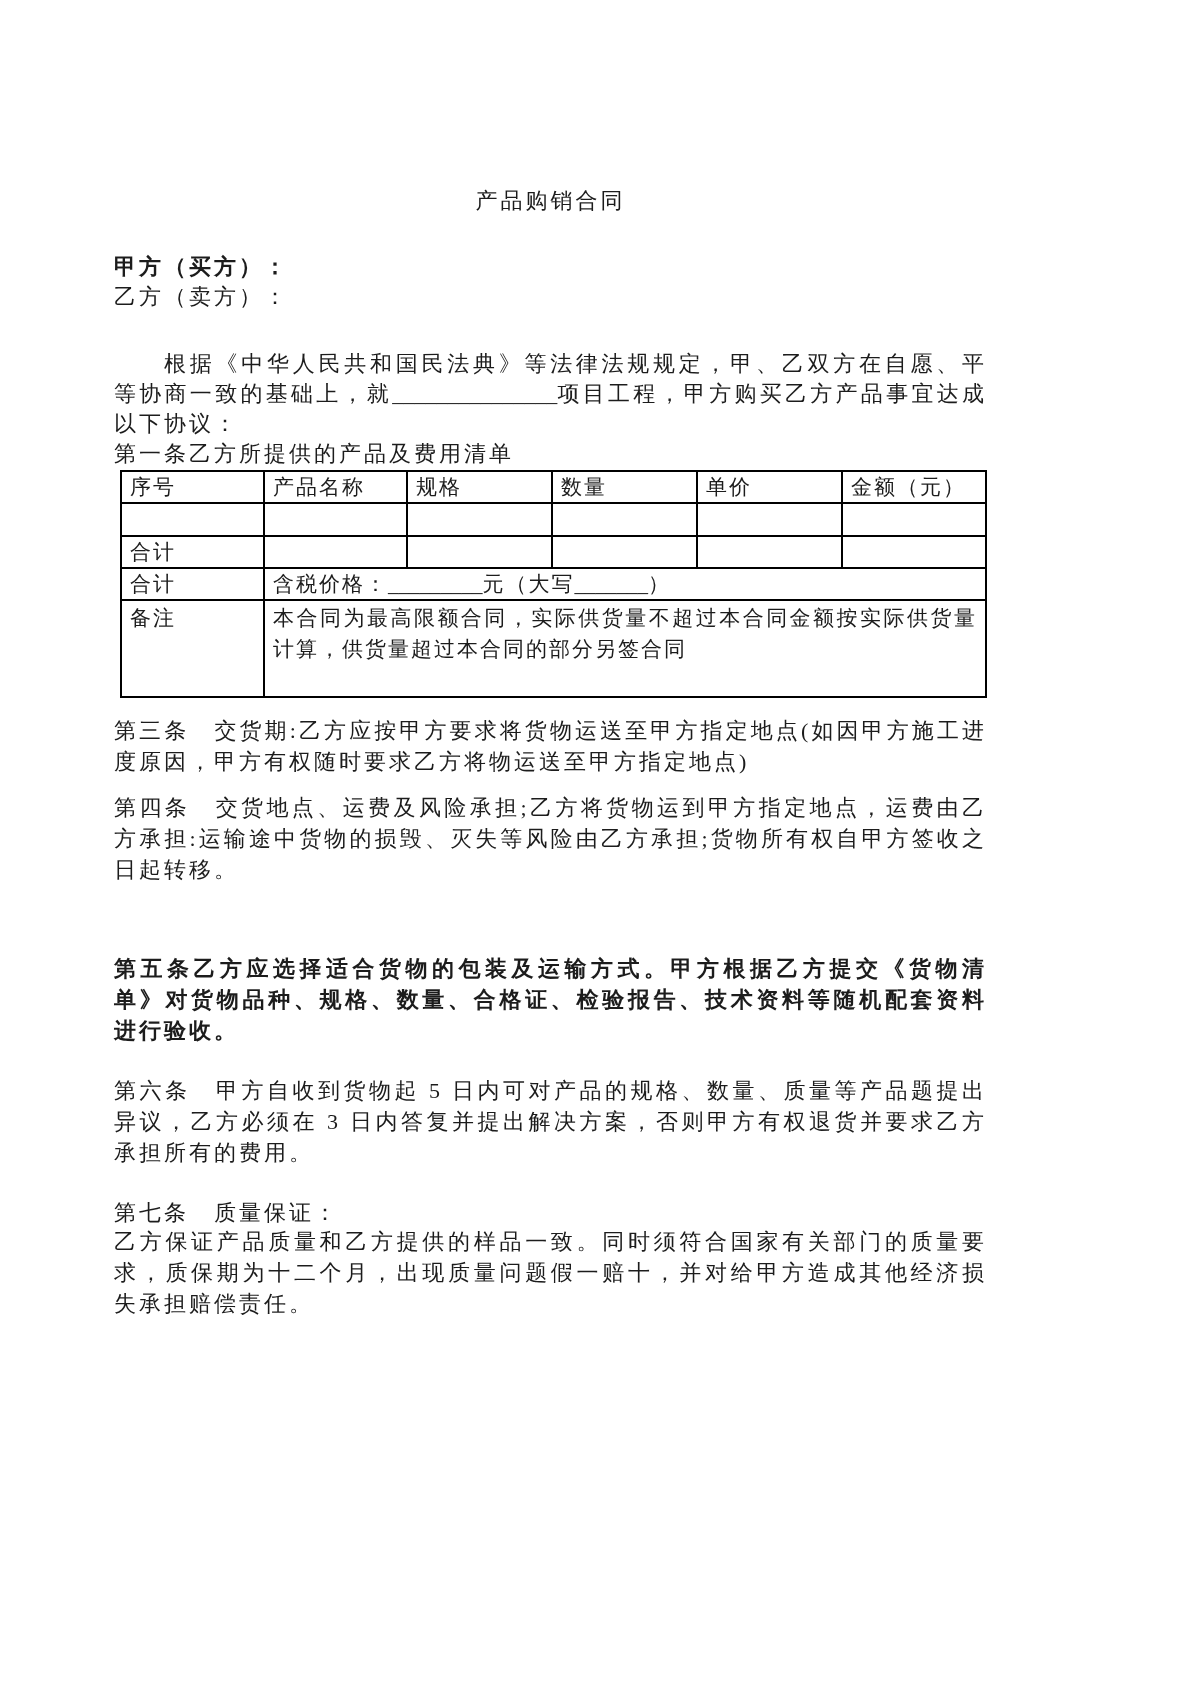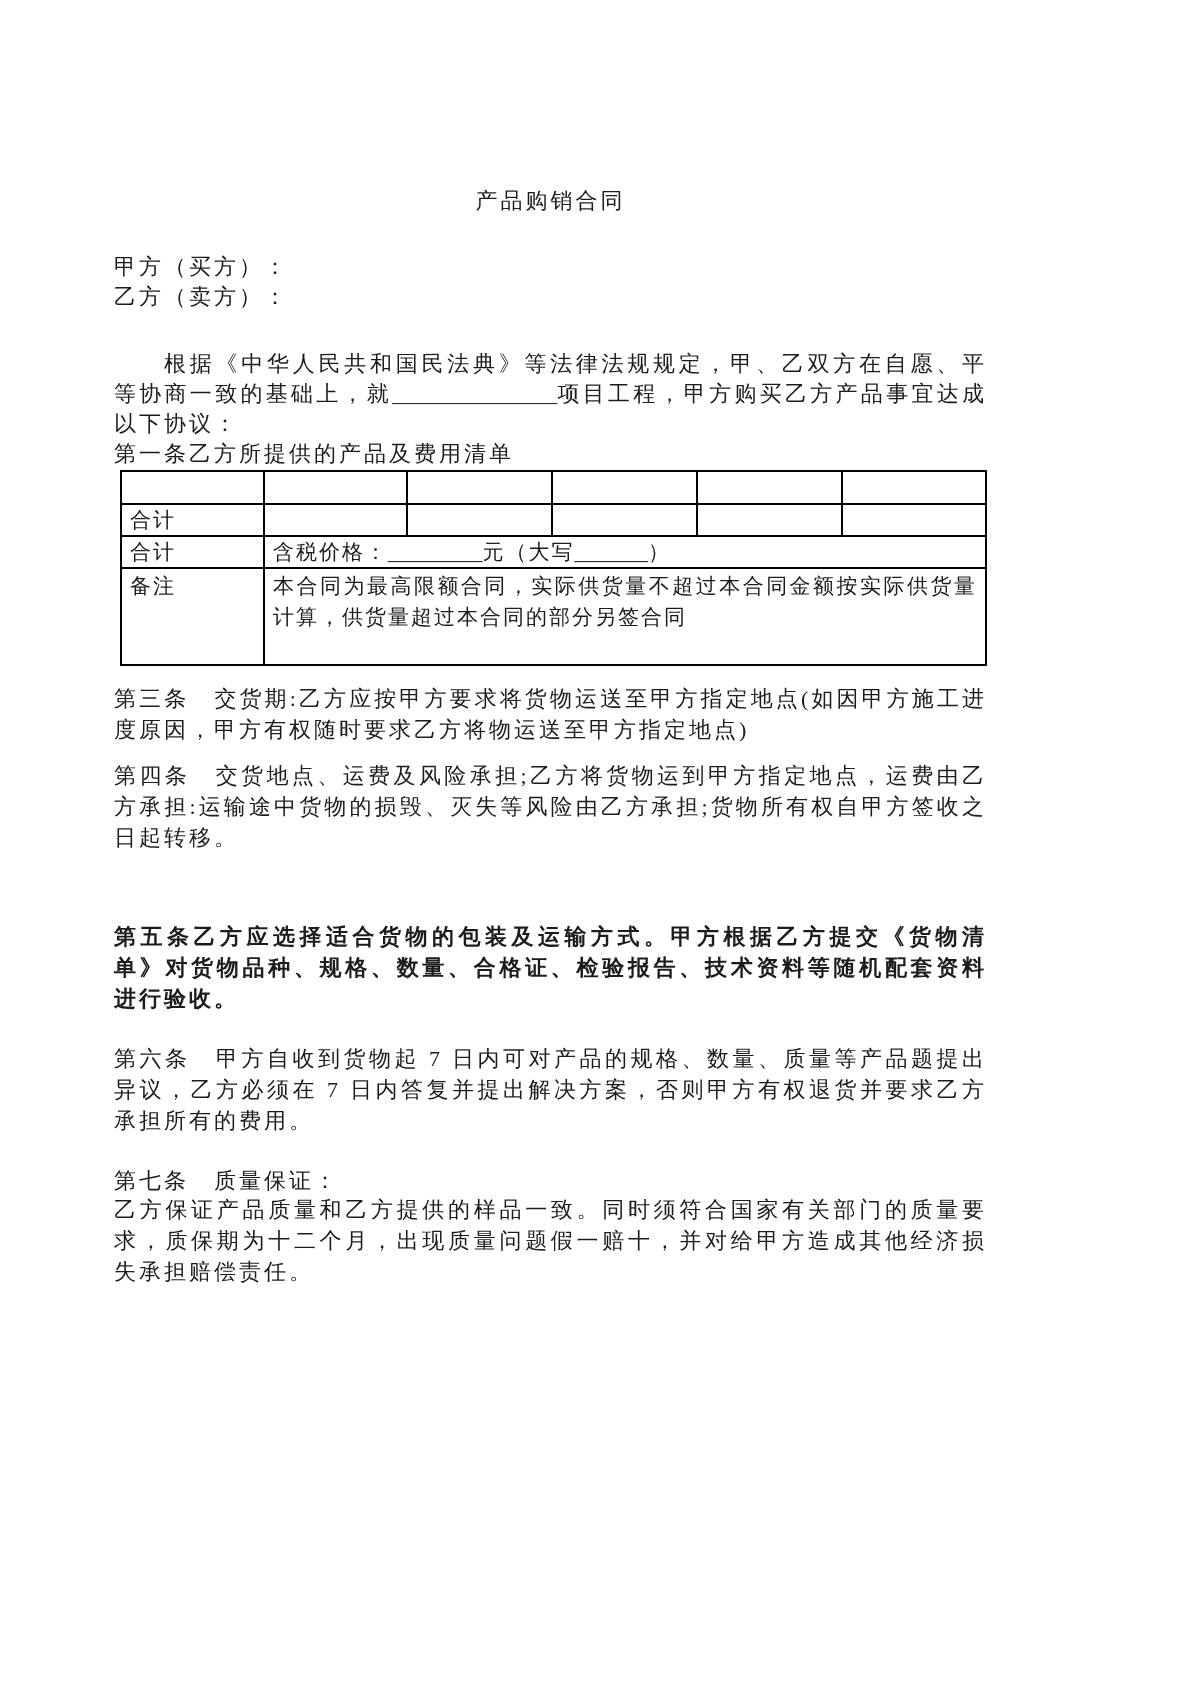--- a/index.html
+++ b/index.html
@@ -23,21 +23,21 @@
     line-height: 30px;
     text-align: justify;
   }
   .doc p { margin: 0; }
   .title {
     text-align: center;
     font-size: 22px;
     letter-spacing: 3px;
     line-height: 26px;
   }
-  .party-a { margin-top: 38px !important; }
+  .party-a { margin-top: 38px !important; font-weight: bold; }
   .party-a, .party-b { line-height: 30px; }
   .intro {
     margin-top: 37px !important;
     text-indent: 50px;
     line-height: 30px;
   }
   .clause1-heading { line-height: 30px; }
 
   table.products {
     border-collapse: collapse;
@@ -98,20 +98,28 @@
   <table class="products">
     <colgroup>
       <col style="width:143px">
         <col style="width:143px">
         <col style="width:145px">
       <col style="width:145px">
         <col style="width:145px">
         <col style="width:144px">
     </colgroup>
     <tbody>
+      <tr class="r-head">
+        <td>序号</td>
+        <td>产品名称</td>
+        <td>规格</td>
+        <td>数量</td>
+        <td>单价</td>
+        <td>金额（元）</td>
+      </tr>
       <tr class="r-empty">
         <td></td>
         <td></td>
         <td></td>
         <td></td>
         <td></td>
         <td></td>
       </tr>
       <tr class="r-subtotal">
         <td>合计</td>
@@ -132,18 +140,18 @@
     </tbody>
   </table>
 
 
   <p class="clause c3">第三条　交货期:乙方应按甲方要求将货物运送至甲方指定地点(如因甲方施工进度原因，甲方有权随时要求乙方将物运送至甲方指定地点)</p>
 
   <p class="clause c4">第四条　交货地点、运费及风险承担;乙方将货物运到甲方指定地点，运费由乙方承担:运输途中货物的损毁、灭失等风险由乙方承担;货物所有权自甲方签收之日起转移。</p>
 
   <p class="clause c5">第五条乙方应选择适合货物的包装及运输方式。甲方根据乙方提交《货物清单》对货物品种、规格、数量、合格证、检验报告、技术资料等随机配套资料进行验收。</p>
 
-  <p class="clause c6">第六条　甲方自收到货物起 7 日内可对产品的规格、数量、质量等产品题提出异议，乙方必须在 7 日内答复并提出解决方案，否则甲方有权退货并要求乙方承担所有的费用。</p>
+  <p class="clause c6">第六条　甲方自收到货物起 5 日内可对产品的规格、数量、质量等产品题提出异议，乙方必须在 3 日内答复并提出解决方案，否则甲方有权退货并要求乙方承担所有的费用。</p>
 
   <p class="clause c7h">第七条　质量保证：</p>
   <p class="clause c7b">乙方保证产品质量和乙方提供的样品一致。同时须符合国家有关部门的质量要求，质保期为十二个月，出现质量问题假一赔十，并对给甲方造成其他经济损失承担赔偿责任。</p>
 
 </div>
 
 </body></html>

